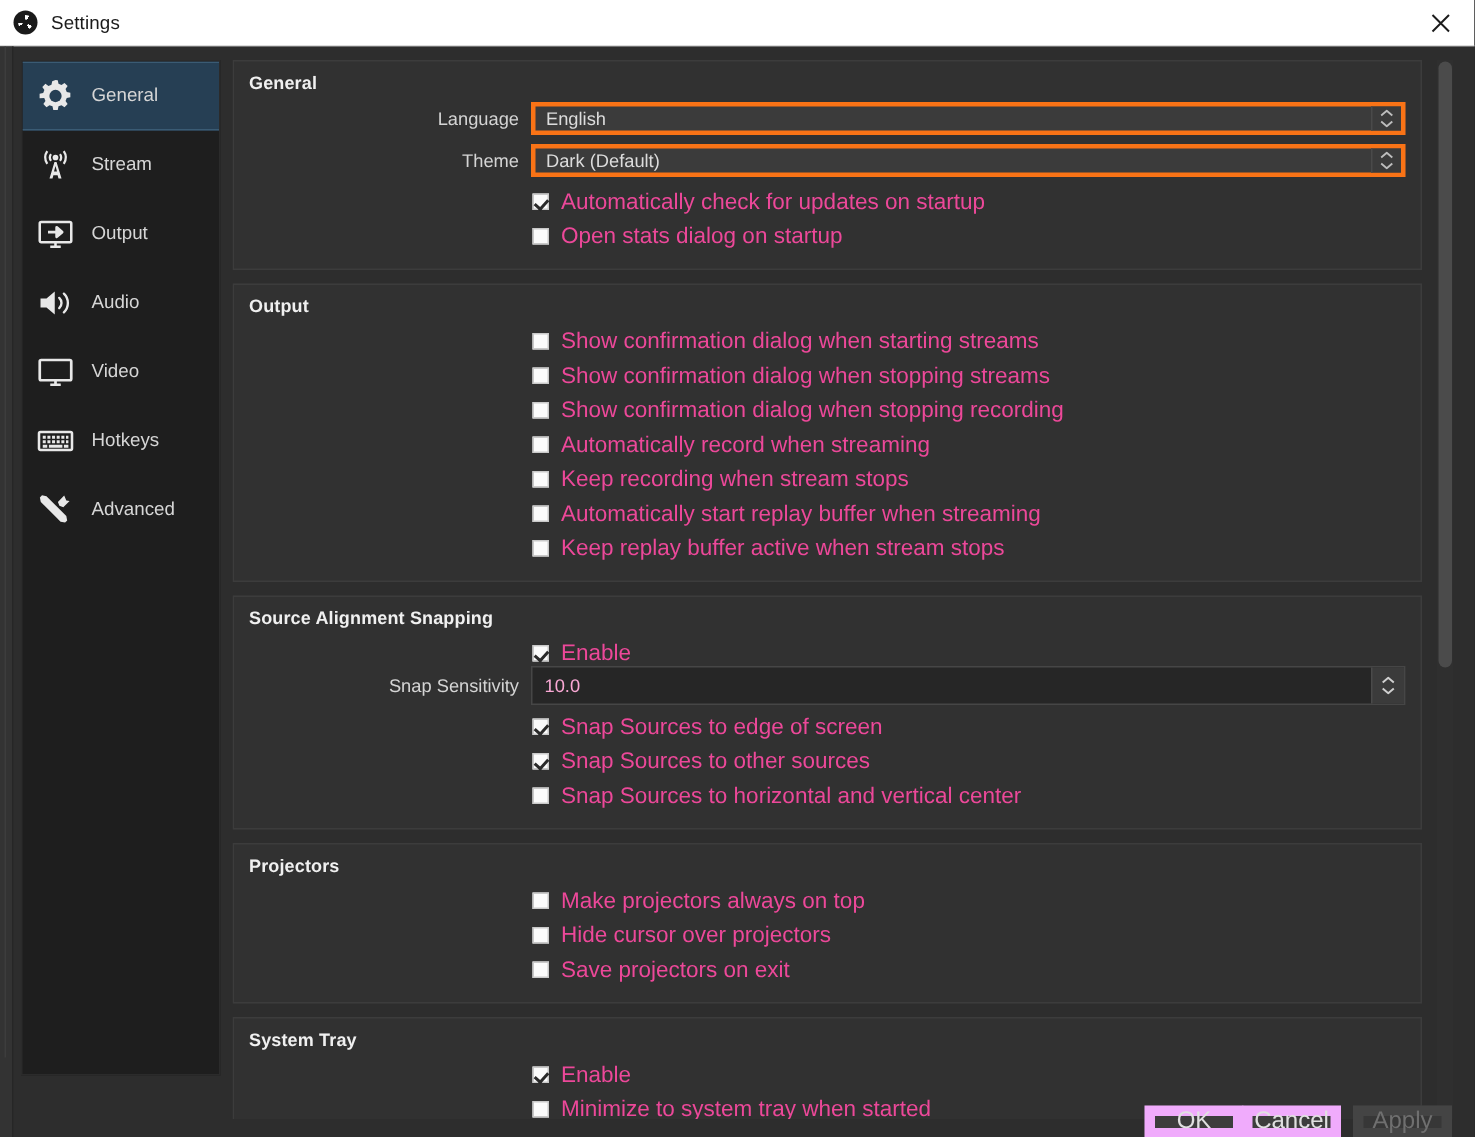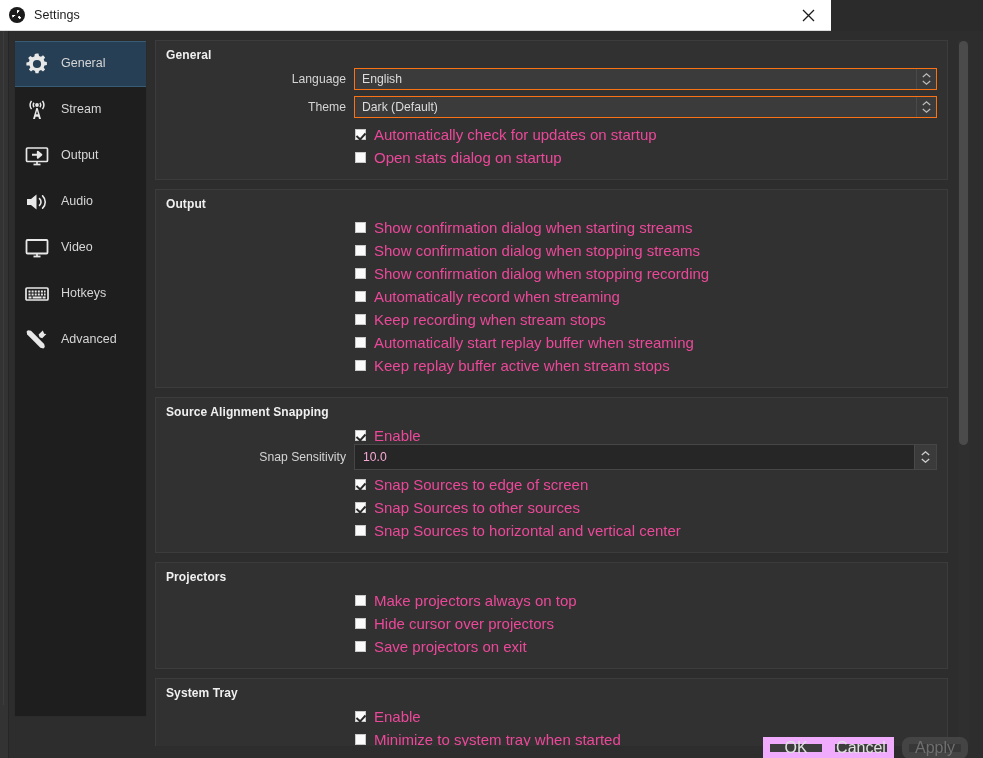--- a/index.html
+++ b/index.html
@@ -6,21 +6,21 @@
   html, body {
     width: 983px; height: 758px;
     background: #2b2b2b;
     font-family: "Liberation Sans", sans-serif;
     overflow: hidden;
   }
   body { position: relative; }
 
   
   .titlebar {
-    position: absolute; left: 0; top: 0; width: 831px; height: 31px;
+    position: absolute; left: 0; top: 0; width: 983px; height: 31px;
     background: #ffffff;
     display: flex; align-items: center;
     border-bottom: 1px solid #dcdcdc;
   }
   .title-icon {
     width: 16px; height: 16px; margin-left: 9px; margin-right: 9px;
     border-radius: 50%;
     background: #1a1a1a;
     position: relative; flex: 0 0 auto;
   }
@@ -112,21 +112,21 @@
   }
   .row-field { height: 23px; margin-bottom: 5px; }
   .field-label {
     width: 188px; text-align: right; padding-right: 8px;
     font-size: 12.2px; color: #d4d4d4;
   }
 
   
   .combo {
     flex: 1 1 auto; height: 22px; display: flex; align-items: stretch;
-    background: #3b3b3b; border: 1px solid #f97316;
+    background: #3b3b3b; border: 3px solid #f97316;
   }
   .combo-value {
     flex: 1 1 auto; display: flex; align-items: center;
     padding-left: 7px; font-size: 12.2px; color: #dcdcdc;
   }
   .combo-arrows {
     width: 20px; flex: 0 0 auto;
     background: #3b3b3b;
     border-left: 1px solid #4a4a4a;
     display: flex; flex-direction: column;
@@ -182,21 +182,21 @@
   .footer {
     position: absolute; left: 0; top: 690px; width: 983px; height: 37px;
   }
   .btn {
     position: absolute; top: 16px; width: 66px; height: 22px;
     background: #3d3d3d; border: 7px solid #f0abfc;
     color: #e0e0e0; font-size: 16px;
     display: flex; align-items: center; justify-content: center;
     cursor: default;
   }
-  .btn.disabled { color: #6f6f6f; background: #373737; border-color: #444; border-radius: 8px; }
+  .btn.disabled { color: #6f6f6f; background: #373737; border-color: #444; }
   #btn-ok { left: 763px; }
   #btn-cancel { left: 828px; }
   #btn-apply { left: 902px; }
 </style>
 </head>
 <body>
 
 <div class="titlebar">
   <div class="title-icon"></div>
   <div class="title-text">Settings</div>

